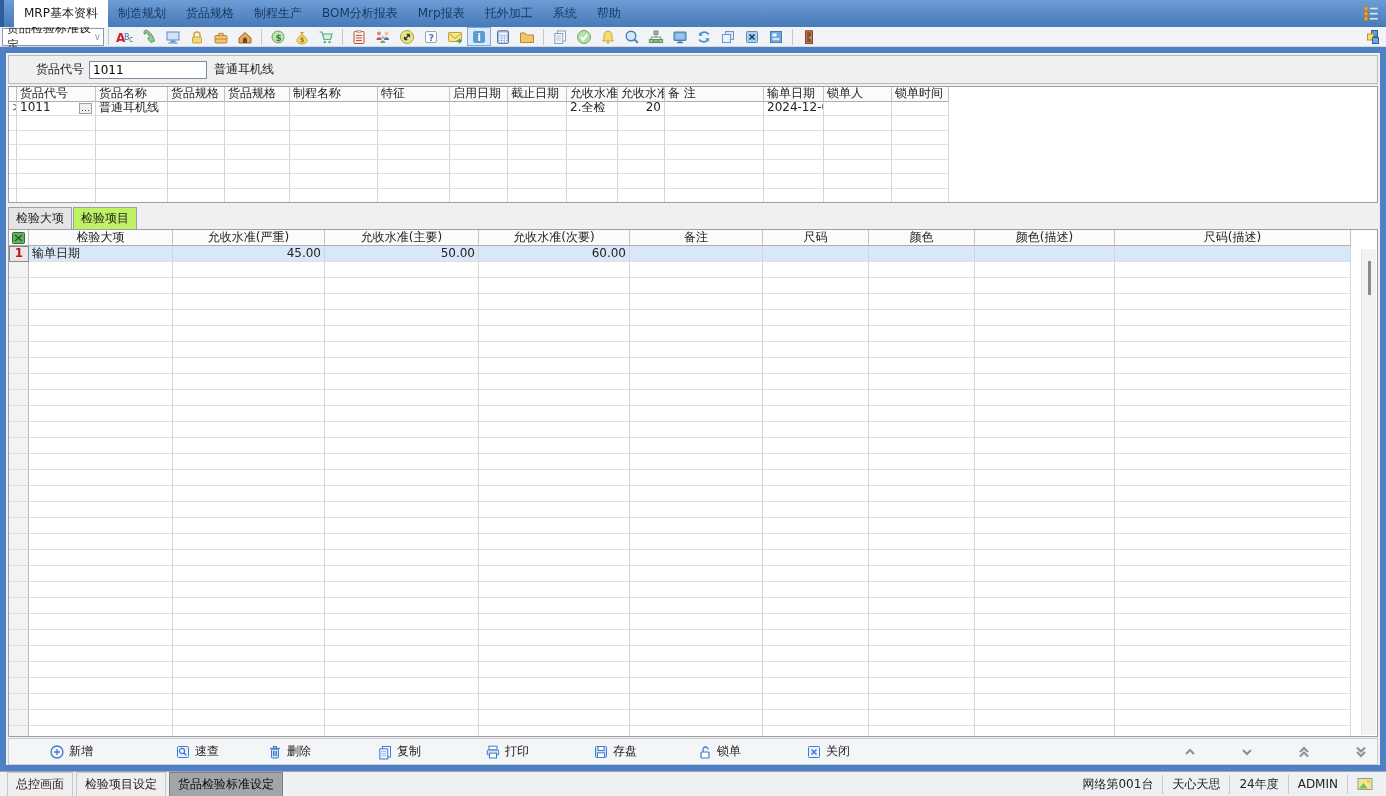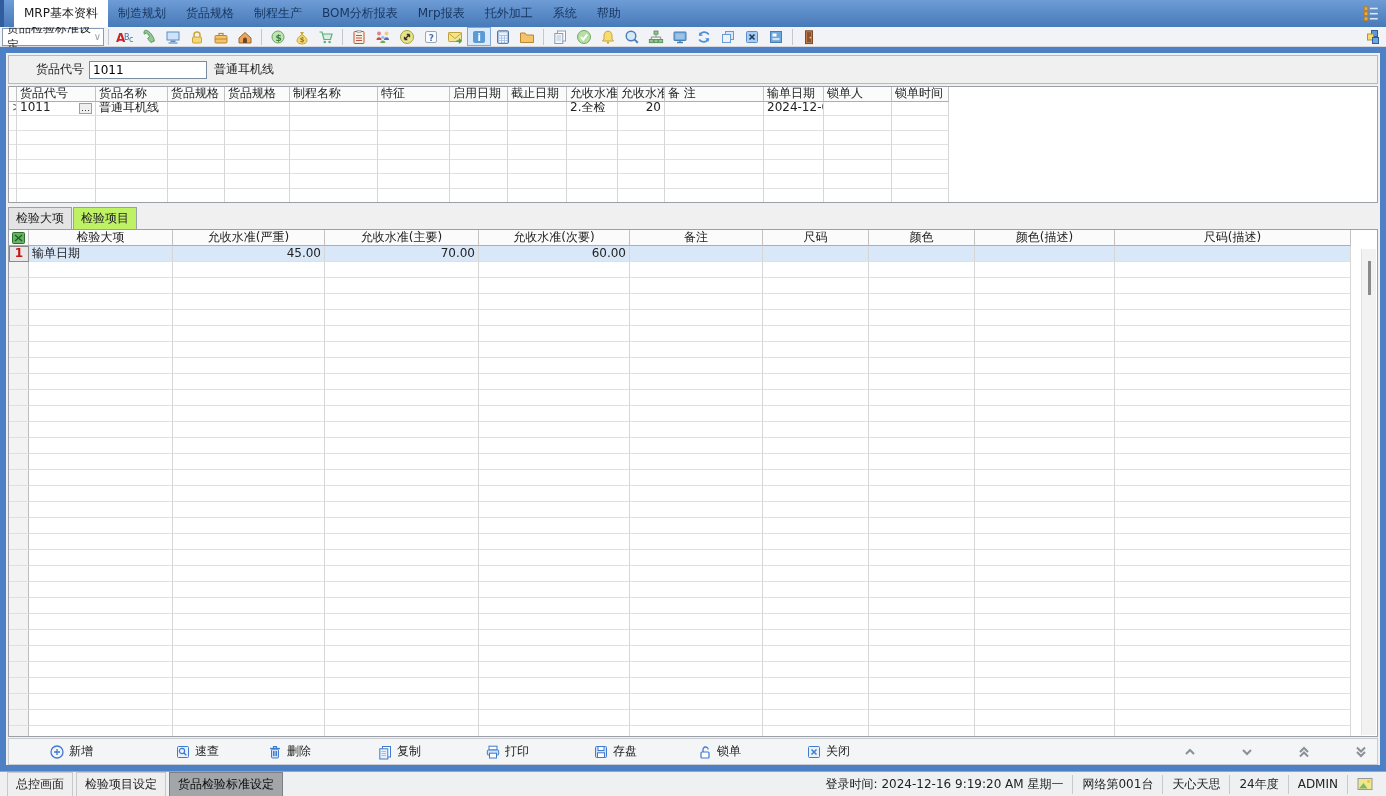--- a/index.html
+++ b/index.html
@@ -516,21 +516,21 @@
           <div class="gcell hcell center" style="width: 133px;">备注</div>
           <div class="gcell hcell center" style="width: 106px;">尺码</div>
           <div class="gcell hcell center" style="width: 106px;">颜色</div>
           <div class="gcell hcell center" style="width: 140px;">颜色(描述)</div>
           <div class="gcell hcell center" style="width: 236px;">尺码(描述)</div>
         </div>
         <div class="grid-row sel">
           <div class="gcell rowhead numsel" style="width: 20px;">1</div>
           <div class="gcell" style="width: 144px;">输单日期</div>
           <div class="gcell right" style="width: 152px;">45.00</div>
-          <div class="gcell right" style="width: 154px;">70.00</div>
+          <div class="gcell right" style="width: 154px;">50.00</div>
           <div class="gcell right" style="width: 151px;">60.00</div>
           <div class="gcell" style="width: 133px;"></div>
           <div class="gcell" style="width: 106px;"></div>
           <div class="gcell" style="width: 106px;"></div>
           <div class="gcell" style="width: 140px;"></div>
           <div class="gcell" style="width: 236px;"></div>
         </div>
         <div class="grid-row">
           <div class="gcell rowhead" style="width: 20px;"></div>
           <div class="gcell" style="width: 144px;"></div>
@@ -981,21 +981,20 @@
     </div>
   </div>
  </div>
 </div>
 
 <div class="statusbar">
   <div class="task">总控画面</div>
   <div class="task">检验项目设定</div>
   <div class="task active">货品检验标准设定</div>
   <div class="right">
-    <div class="seg">登录时间: 2024-12-16 9:19:20 AM 星期一</div>
     <div class="seg">网络第001台</div>
     <div class="seg">天心天思</div>
     <div class="seg">24年度</div>
     <div class="seg">ADMIN</div>
     <div class="seg">
       <svg width="16" height="14" viewBox="0 0 16 14">
           <rect x="1" y="1.5" width="14" height="11" fill="#f0e68c" stroke="#999"></rect>
           <path d="M2,11.5 L6.5,6 L10.5,11.5 Z" fill="#7ab86a"></path>
           <circle cx="11.5" cy="4.5" r="1.4" fill="#e8c33c"></circle>
         </svg>

